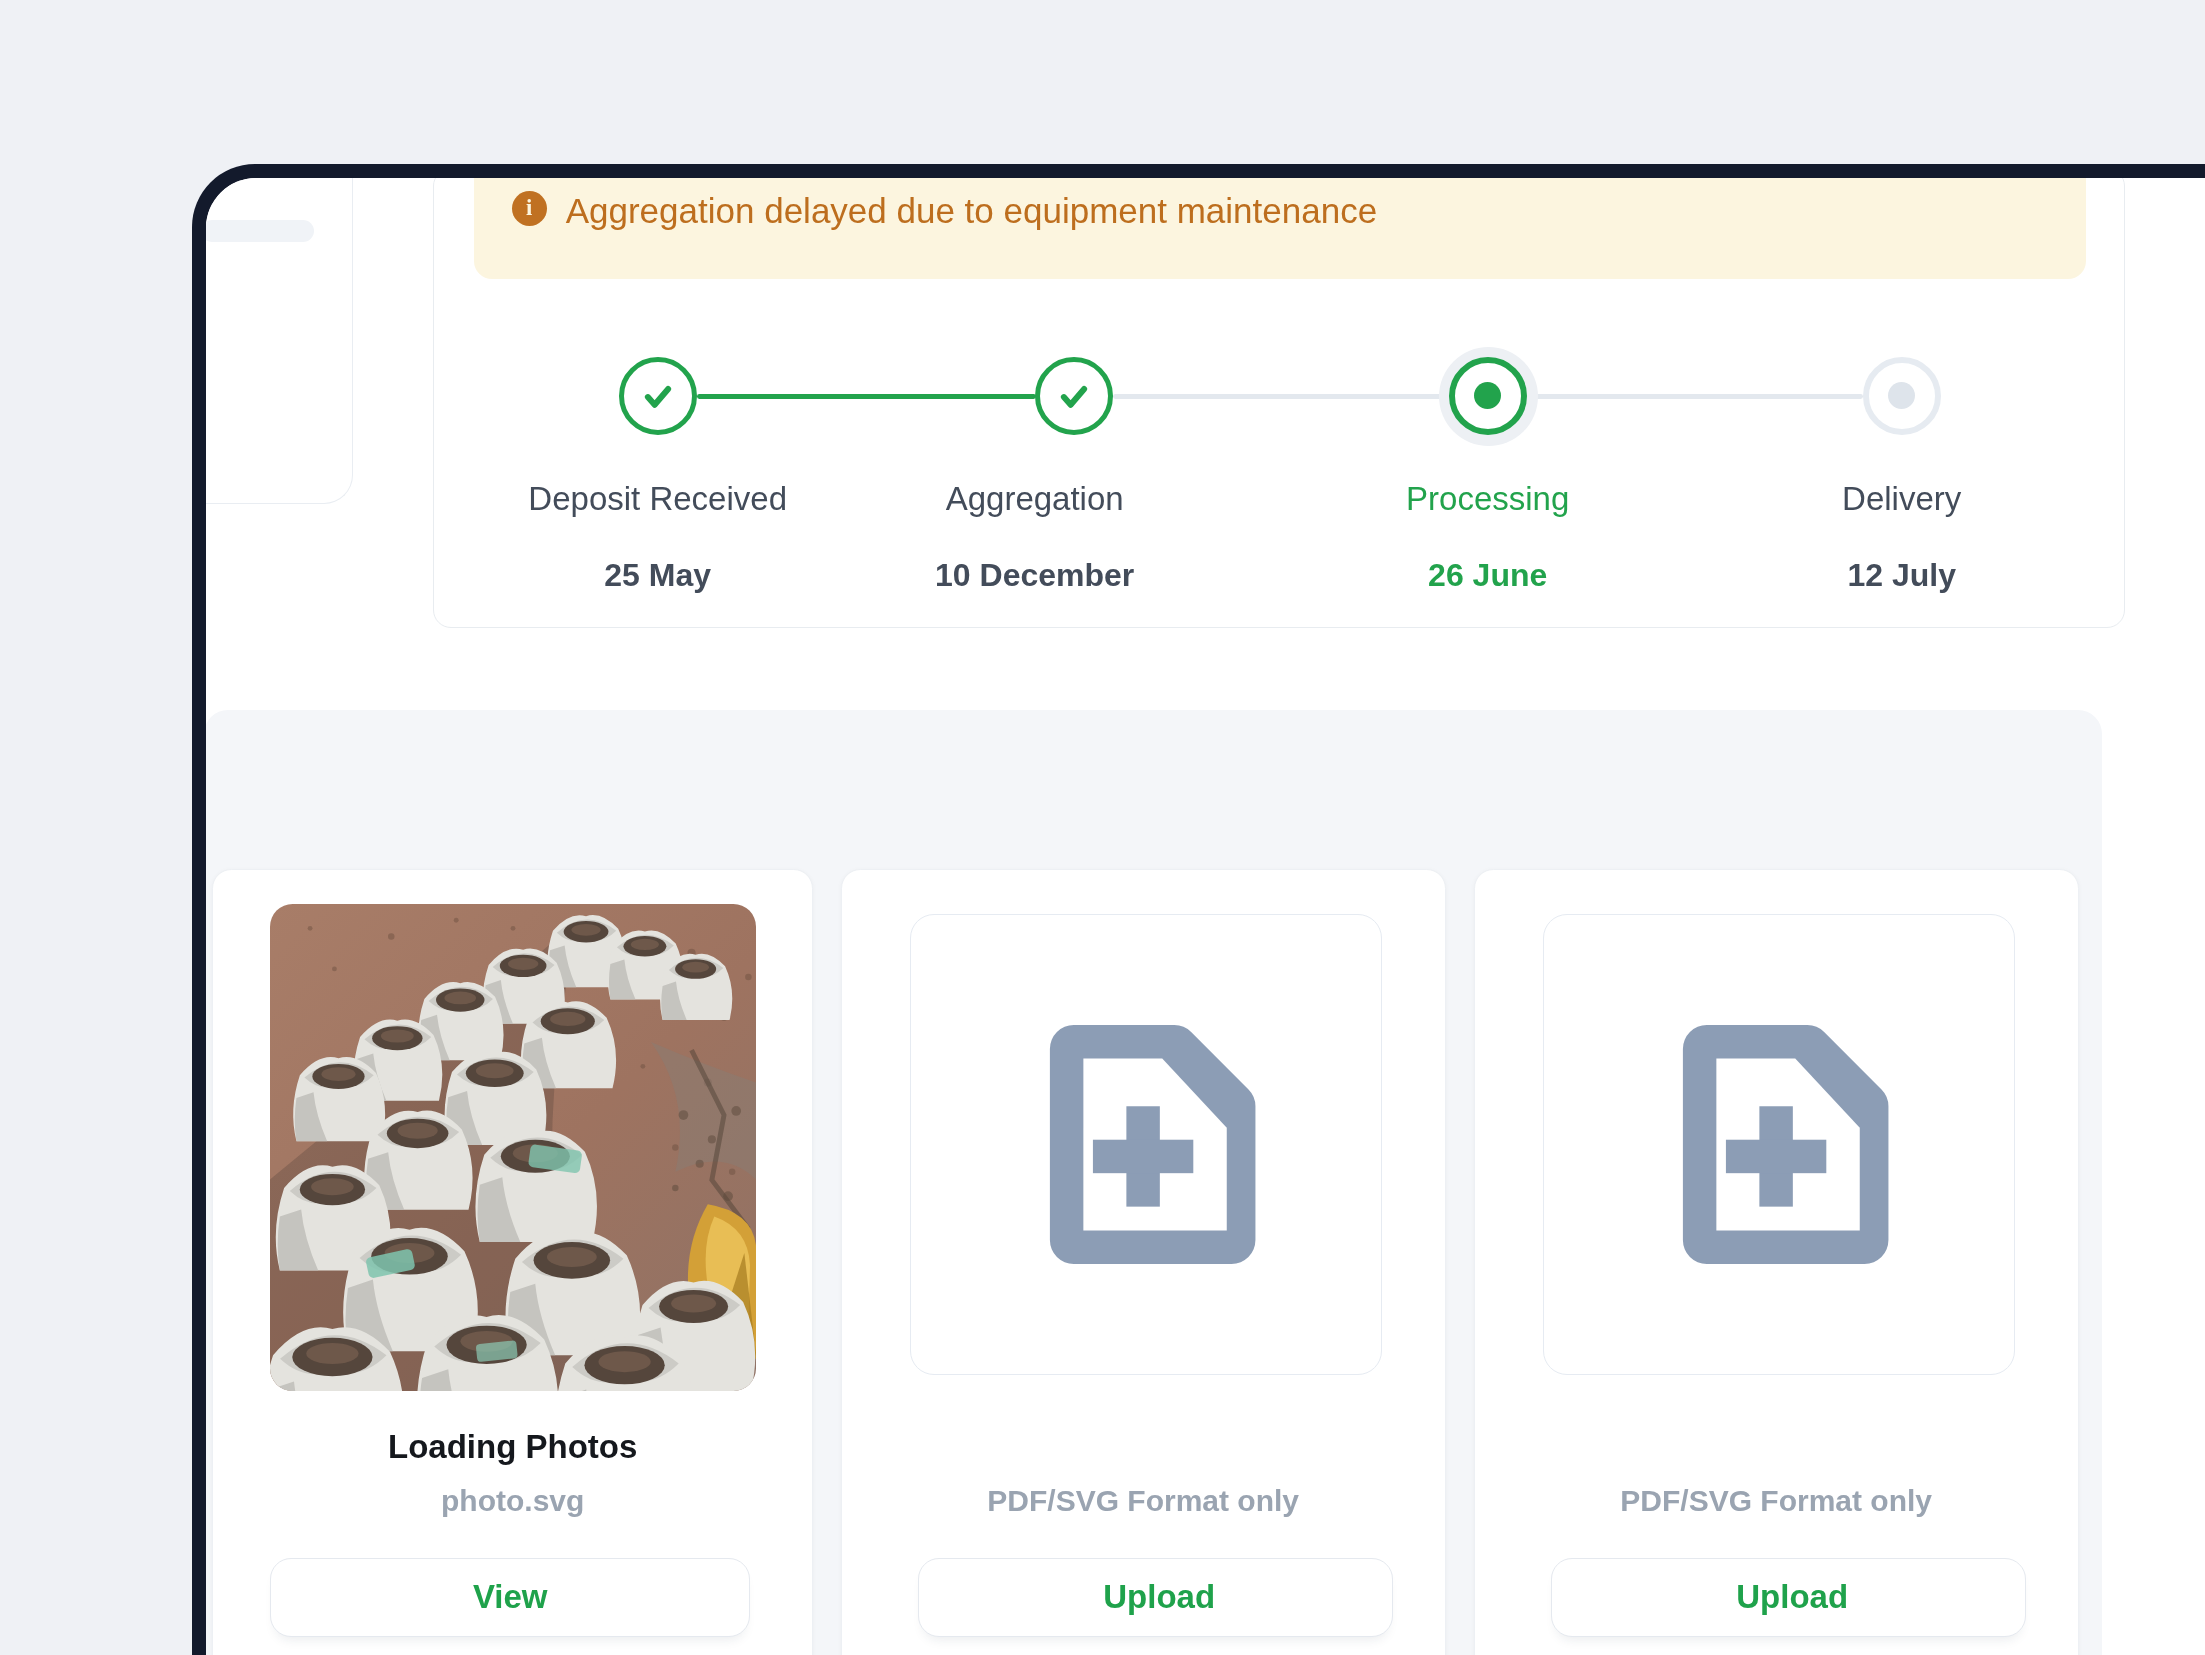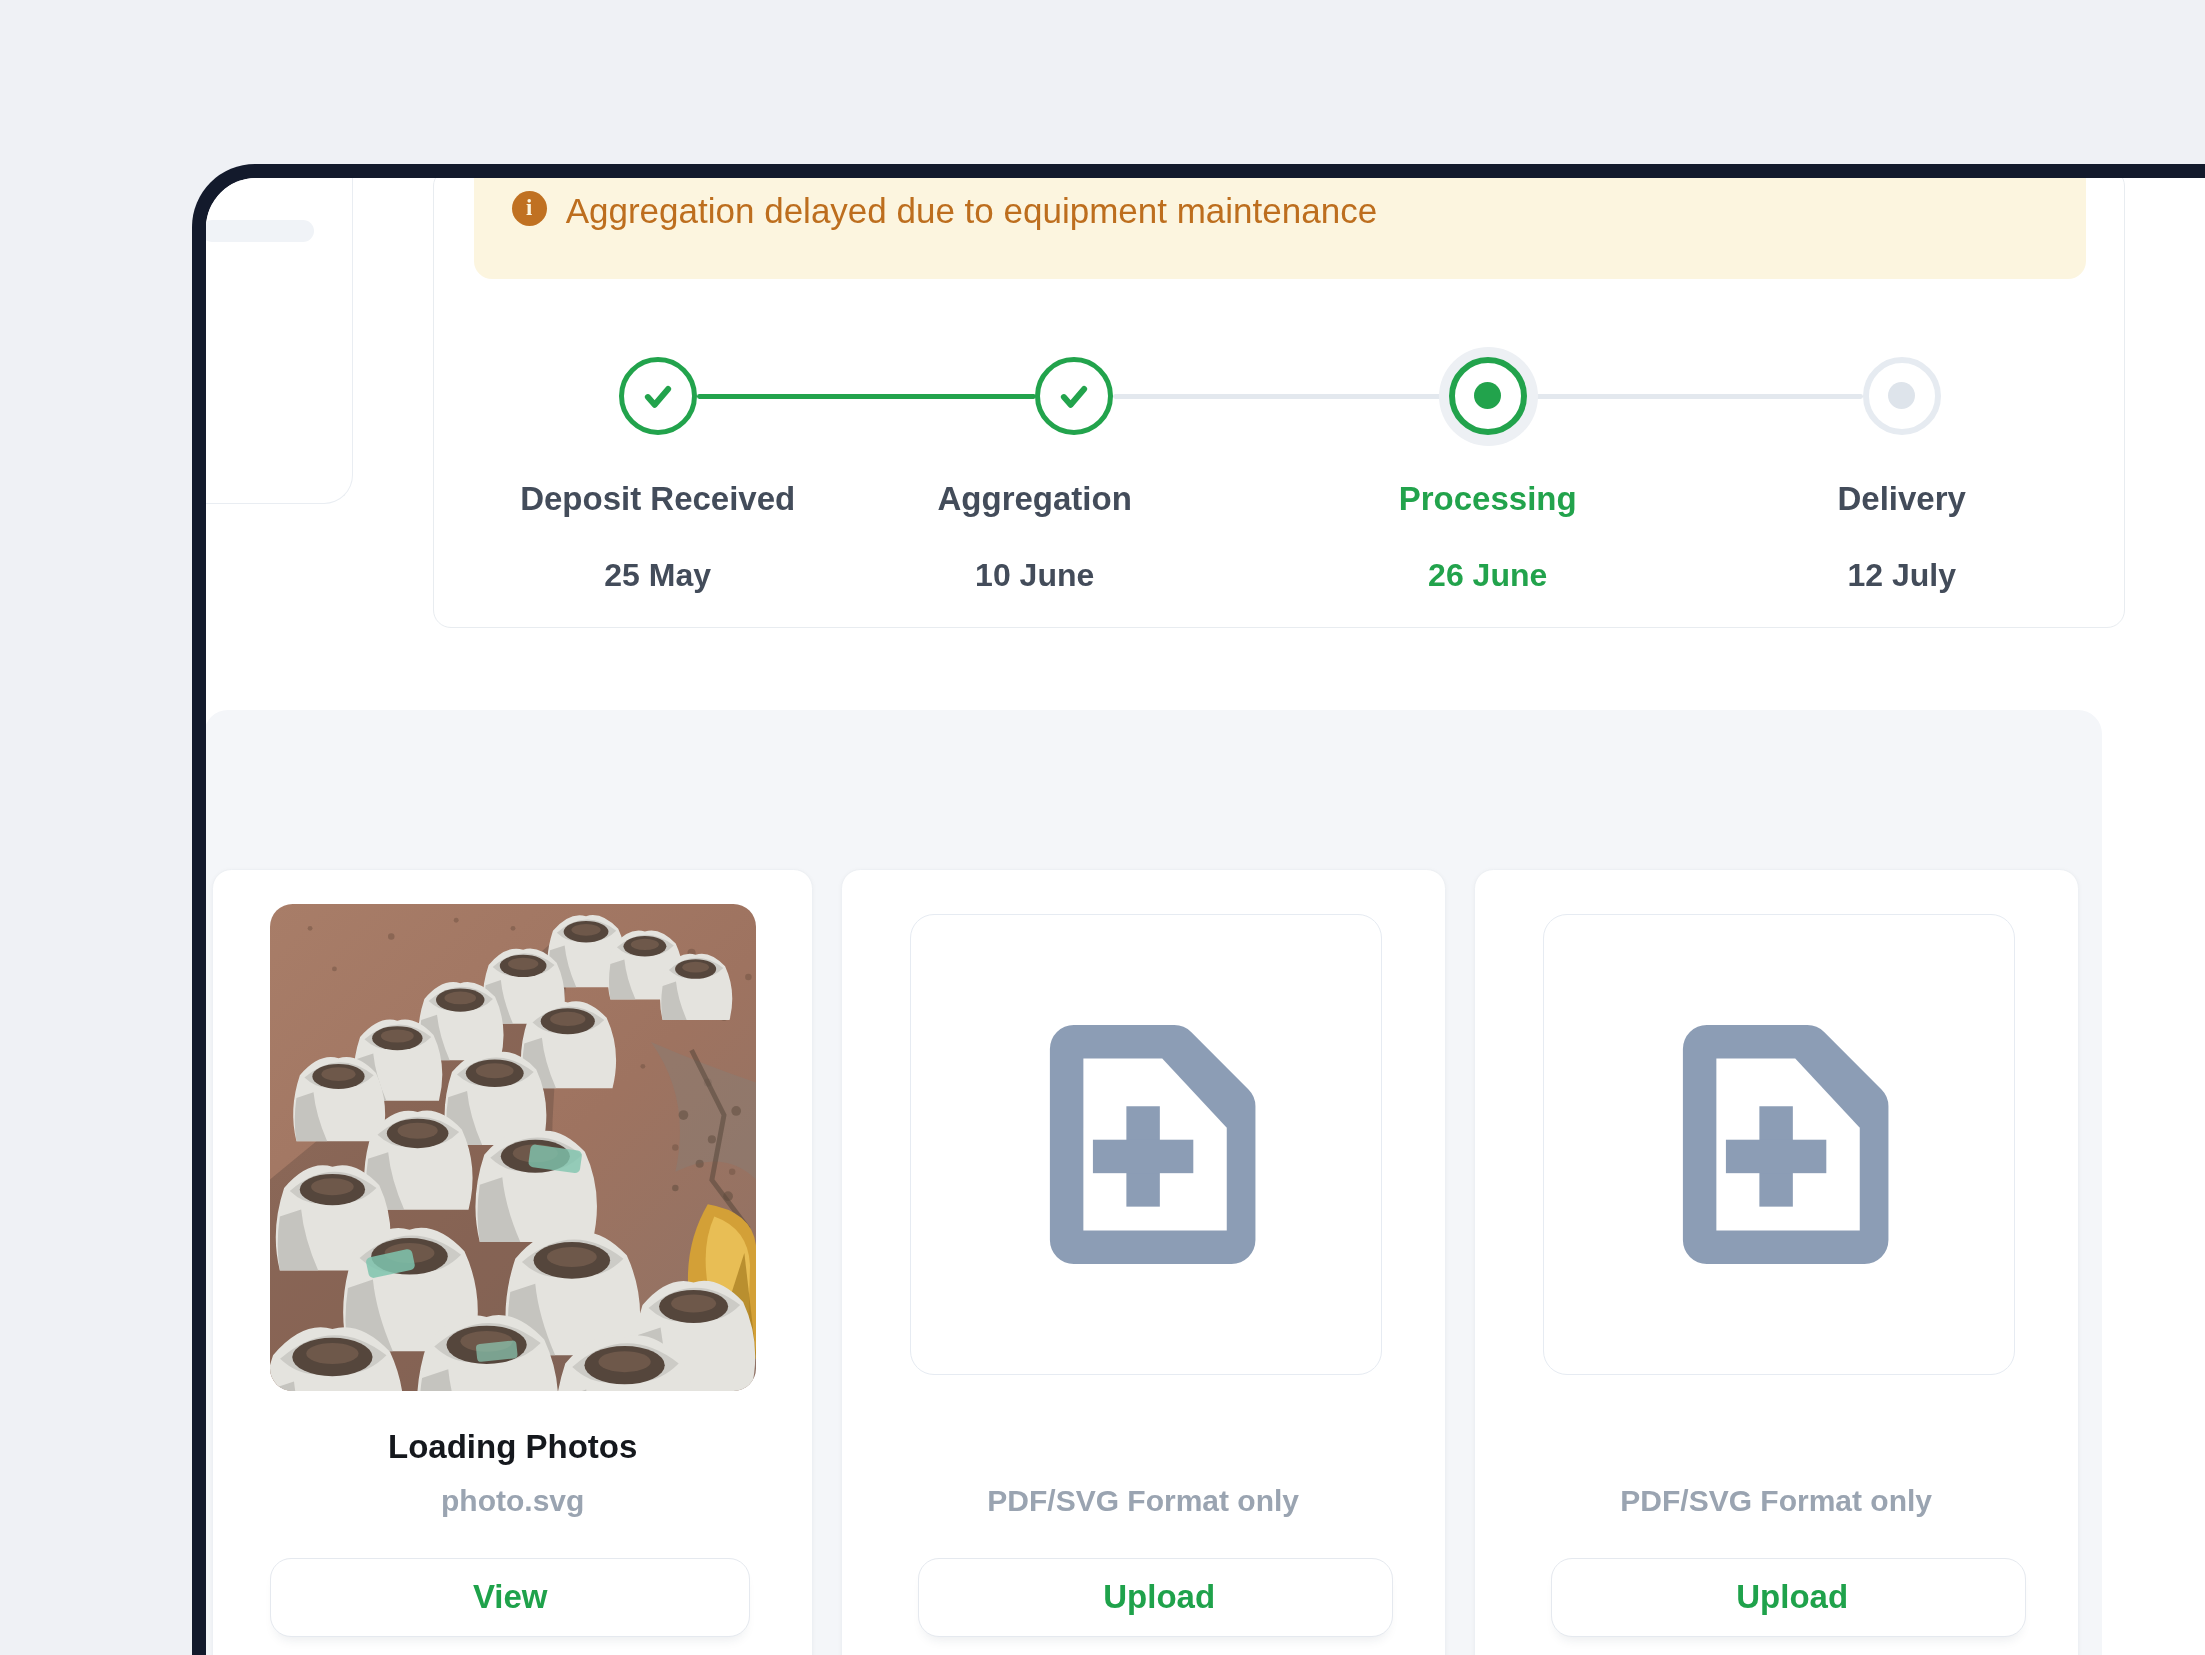--- a/index.html
+++ b/index.html
@@ -82,21 +82,21 @@
   }
   .step-circle.completed { border:5.7px solid #22A34C; }
   .step-circle.current   { border:6.5px solid #22A34C; }
   .step-circle.upcoming  { border:6.5px solid #E6EBF1; }
   .dot { width:27px; height:27px; border-radius:50%; }
   .dot.green { background:#22A34C; }
   .dot.gray  { background:#DEE4EB; }
 
   .step-label {
     position:absolute; top:301px; width:356px; text-align:center;
-    font-size:33px; line-height:39px; font-weight:700; color:#434C5A;
+    font-size:33px; line-height:39px; font-weight:400; color:#434C5A;
     white-space:nowrap;
   }
   .step-date {
     position:absolute; top:379px; width:356px; text-align:center;
     font-size:32px; line-height:37px; font-weight:700; color:#434C5A;
   }
   .step-label.active, .step-date.active { color:#22A34C; }
 
   .s1 .halo,.s1 .step-circle{ left:413px; }
   .s2 .halo,.s2 .step-circle{ left:829px;}
@@ -184,21 +184,21 @@
       <div class="step-date">25 May</div>
     </div>
 
     <div class="step s2">
       <div class="step-circle completed">
         <svg width="42" height="42" viewBox="0 0 24 24" fill="none">
             <path d="M6.2 12.6l3.9 4.4 7.7-9" stroke="#22A34C" stroke-width="3.4" stroke-linecap="round" stroke-linejoin="round"></path>
           </svg>
       </div>
       <div class="step-label">Aggregation</div>
-      <div class="step-date">10 June</div>
+      <div class="step-date">10 December</div>
     </div>
 
     <div class="step s3">
       <div class="halo"></div>
       <div class="step-circle current">
         <div class="dot green"></div>
       </div>
       <div class="step-label active">Processing</div>
       <div class="step-date active">26 June</div>
     </div>

